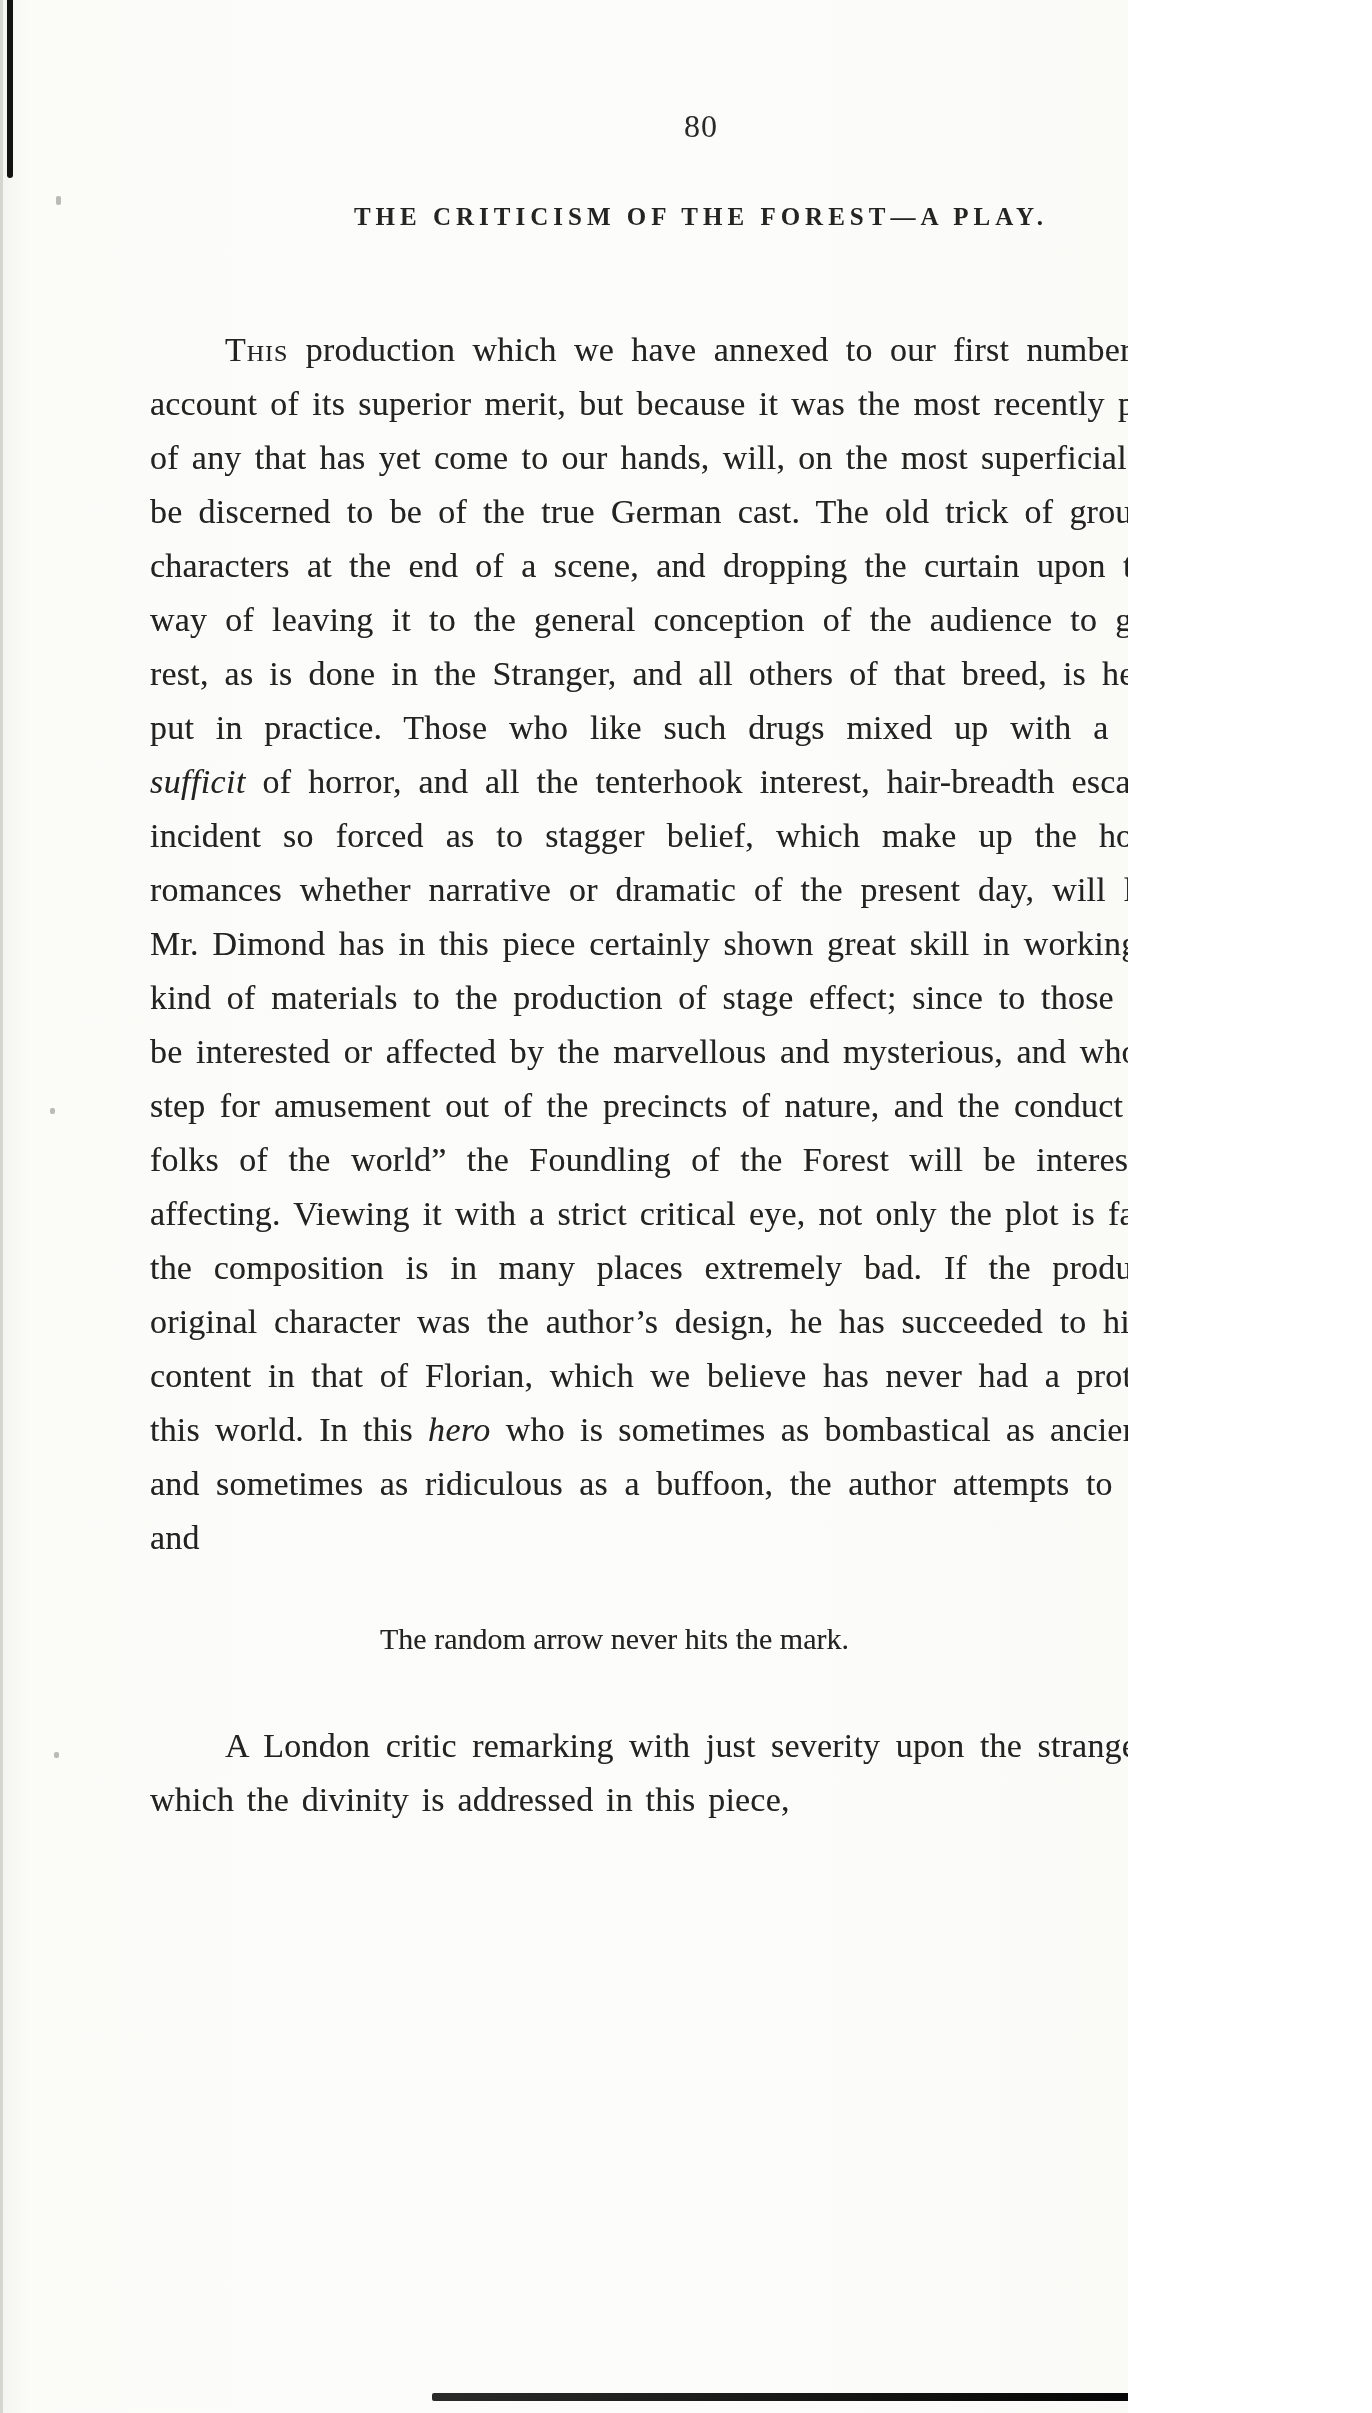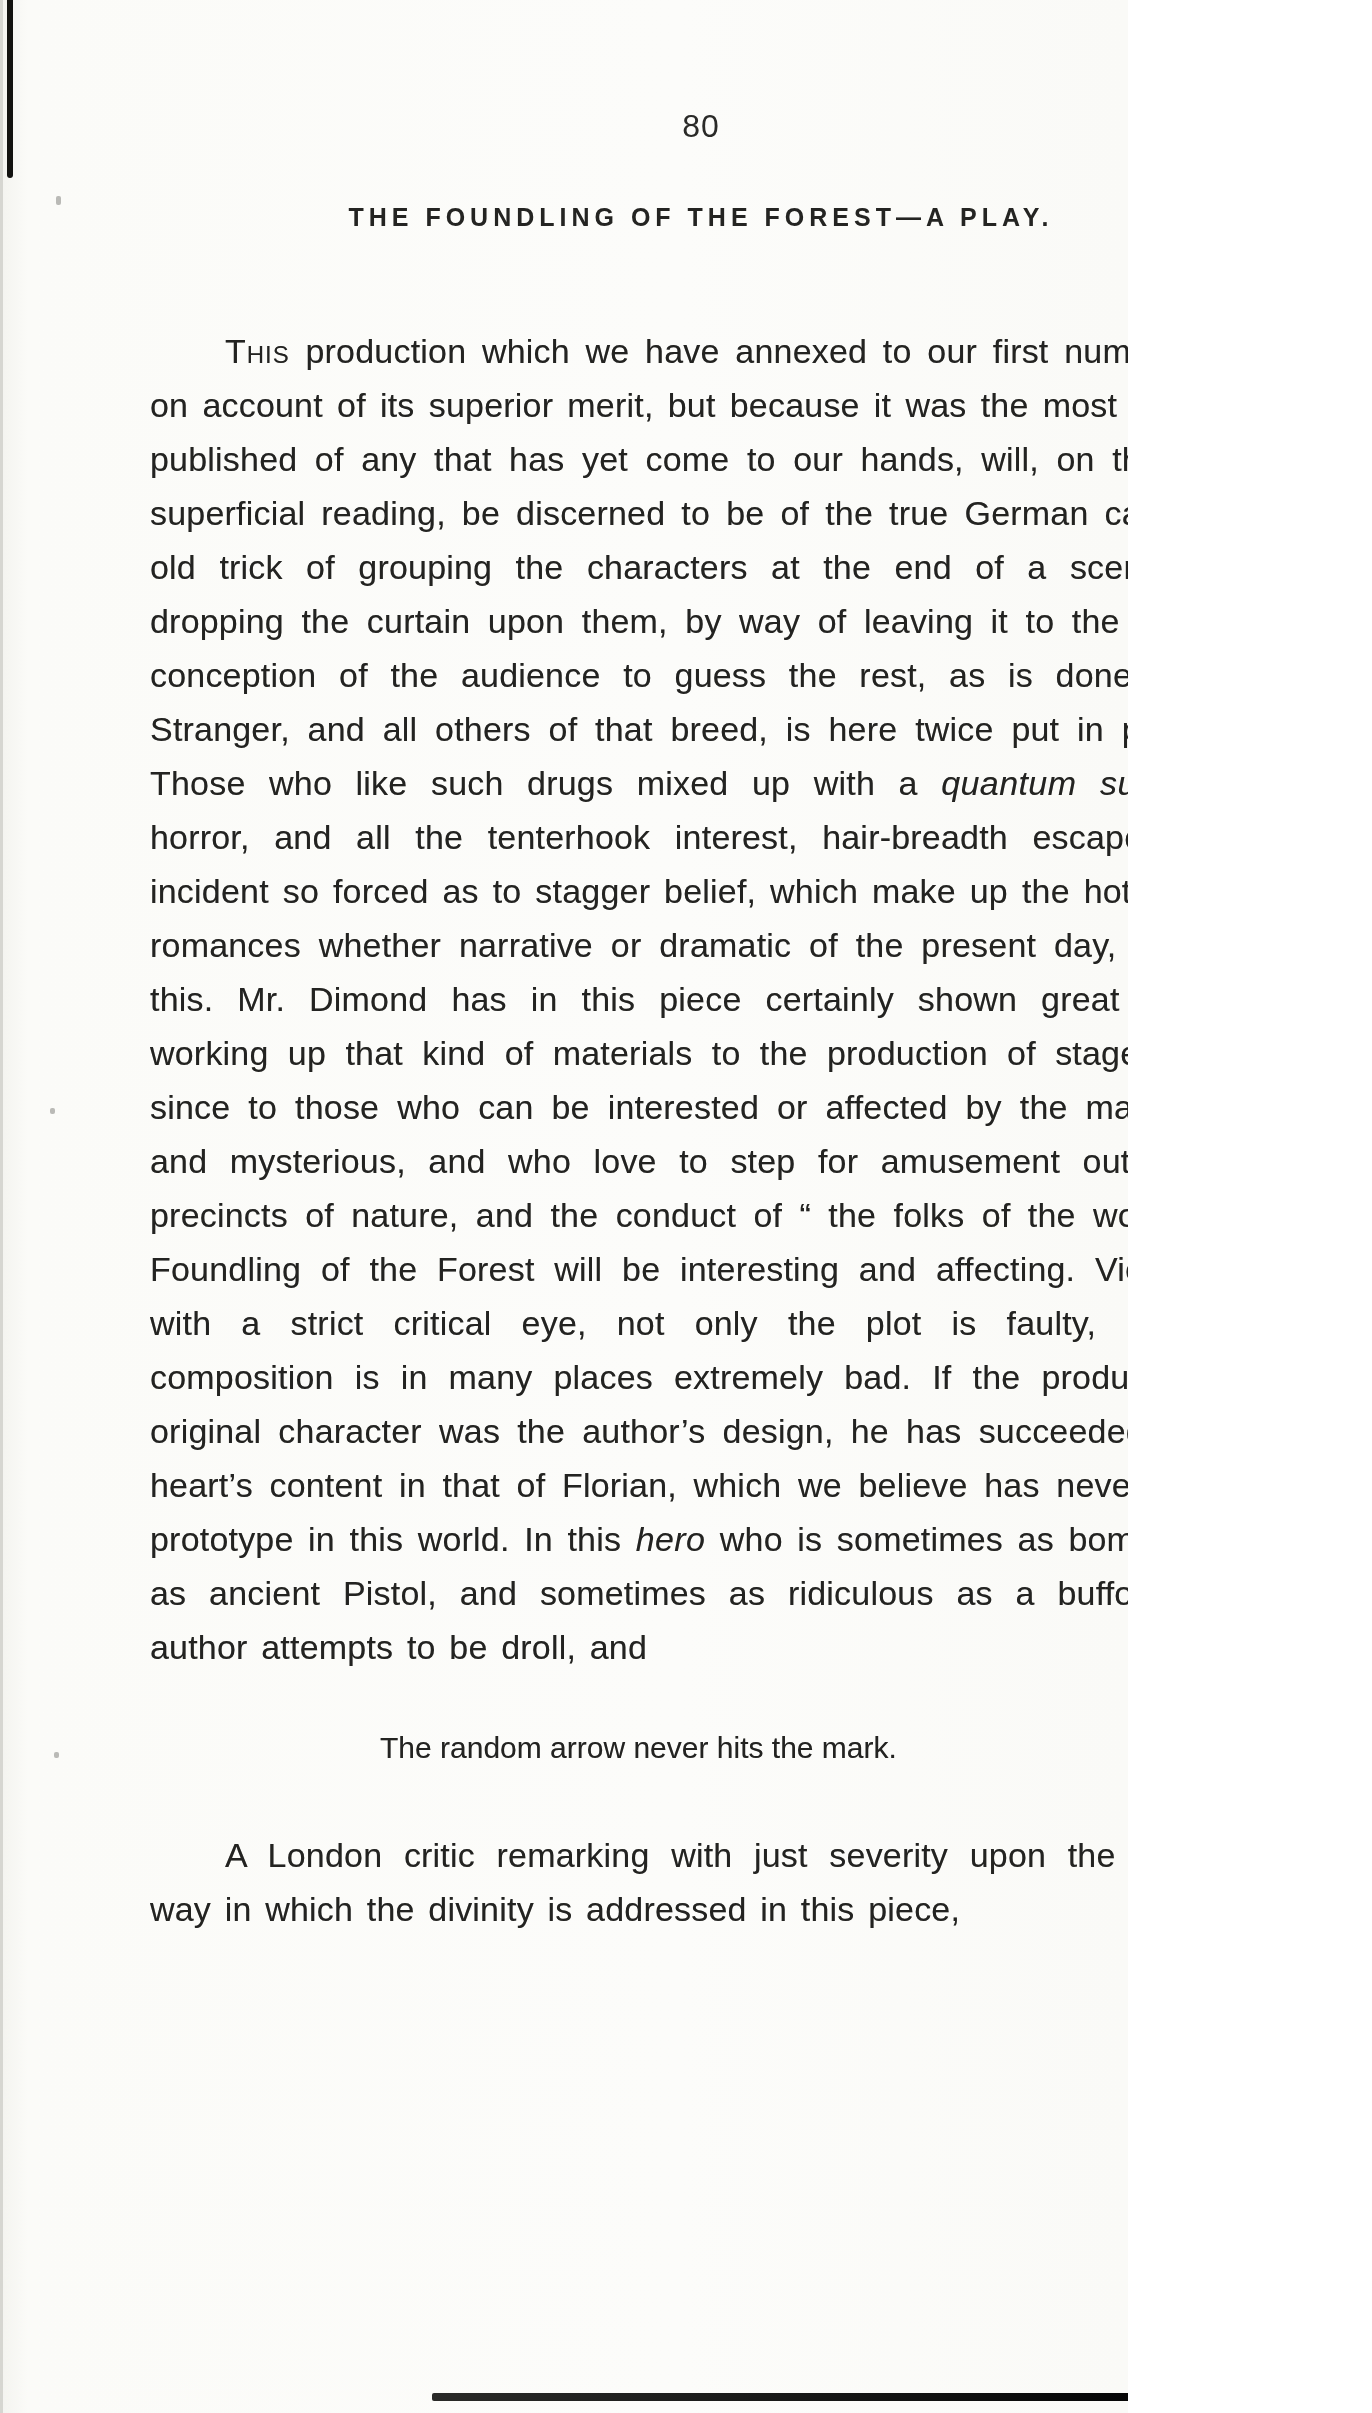--- a/index.html
+++ b/index.html
@@ -6,21 +6,21 @@
     margin: 0;
     padding: 0;
     background: #ffffff;
   }
   .page {
     position: relative;
     width: 1128px;
     height: 2413px;
     background: linear-gradient(90deg, #f3f3ef 0px, #fbfbf8 28px, #fcfcfa 60%, #fafaf7 100%);
     overflow: hidden;
-    font-family: Liberation Sans, sans-serif;
+    font-family: Liberation Serif, serif;
     color: #222220;
   }
   .content {
     position: absolute;
     top: 0;
     left: 150px;
     width: 1102px;
   }
   .page-number {
     margin-top: 108px;
@@ -113,21 +113,21 @@
 <div class="page">
 
   <div class="artifact-left-edge"></div>
   <div class="artifact-left-mark"></div>
 
   <div class="content">
 
     <div class="page-number">80</div>
 
 
-    <div class="article-title">THE FOUNDLING OF THE FOREST—A PLAY.</div>
+    <div class="article-title">THE CRITICISM OF THE FOREST—A PLAY.</div>
 
     <div class="body-block">
 
       <p class="body-para"><span class="run-smallcaps">This</span><span class="run-normal"> production which we have annexed to our first number, not on account of its superior merit, but because it was the most recently published of any that has yet come to our hands, will, on the most superficial reading, be discerned to be of the true German cast.  The old trick of grouping the characters at the end of a scene, and dropping the curtain upon them, by way of leaving it to the general conception of the audience to guess the rest, as is done in the Stranger, and all others of that breed, is here twice put in practice.   Those who like such drugs mixed up with a </span><span class="run-italic">quantum sufficit</span><span class="run-normal"> of horror, and all the tenterhook interest, hair-breadth escapes, and incident so forced as to stagger belief, which make up the hotchpotch romances whether narrative or dramatic of the present day, will like this. Mr. Dimond has in this piece certainly shown great skill in working up that kind of materials to the production of stage effect; since to those who can be interested or affected by the marvellous and mysterious, and who love to step for amusement out of the precincts of nature, and the conduct of “ the folks of the world” the Foundling of the Forest will be interesting and affecting.   Viewing it with a strict critical eye, not only the plot is faulty, but the composition is in many places extremely bad.   If the production of original character was the author’s design, he  has succeeded to his heart’s content in that of Florian, which  we believe has never had a prototype in this world.   In this </span><span class="run-italic">hero</span><span class="run-normal"> who is sometimes as bombastical as ancient Pistol, and sometimes as ridiculous as a buffoon, the author attempts to be droll, and</span></p>
 
       <div class="verse">
         <div class="verse-line">The random arrow never hits the mark.</div>
       </div>
 
       <p class="body-para closing-para"><span class="run-normal">A London critic remarking with just severity upon the strange way in which the divinity is addressed in this piece,</span></p>

